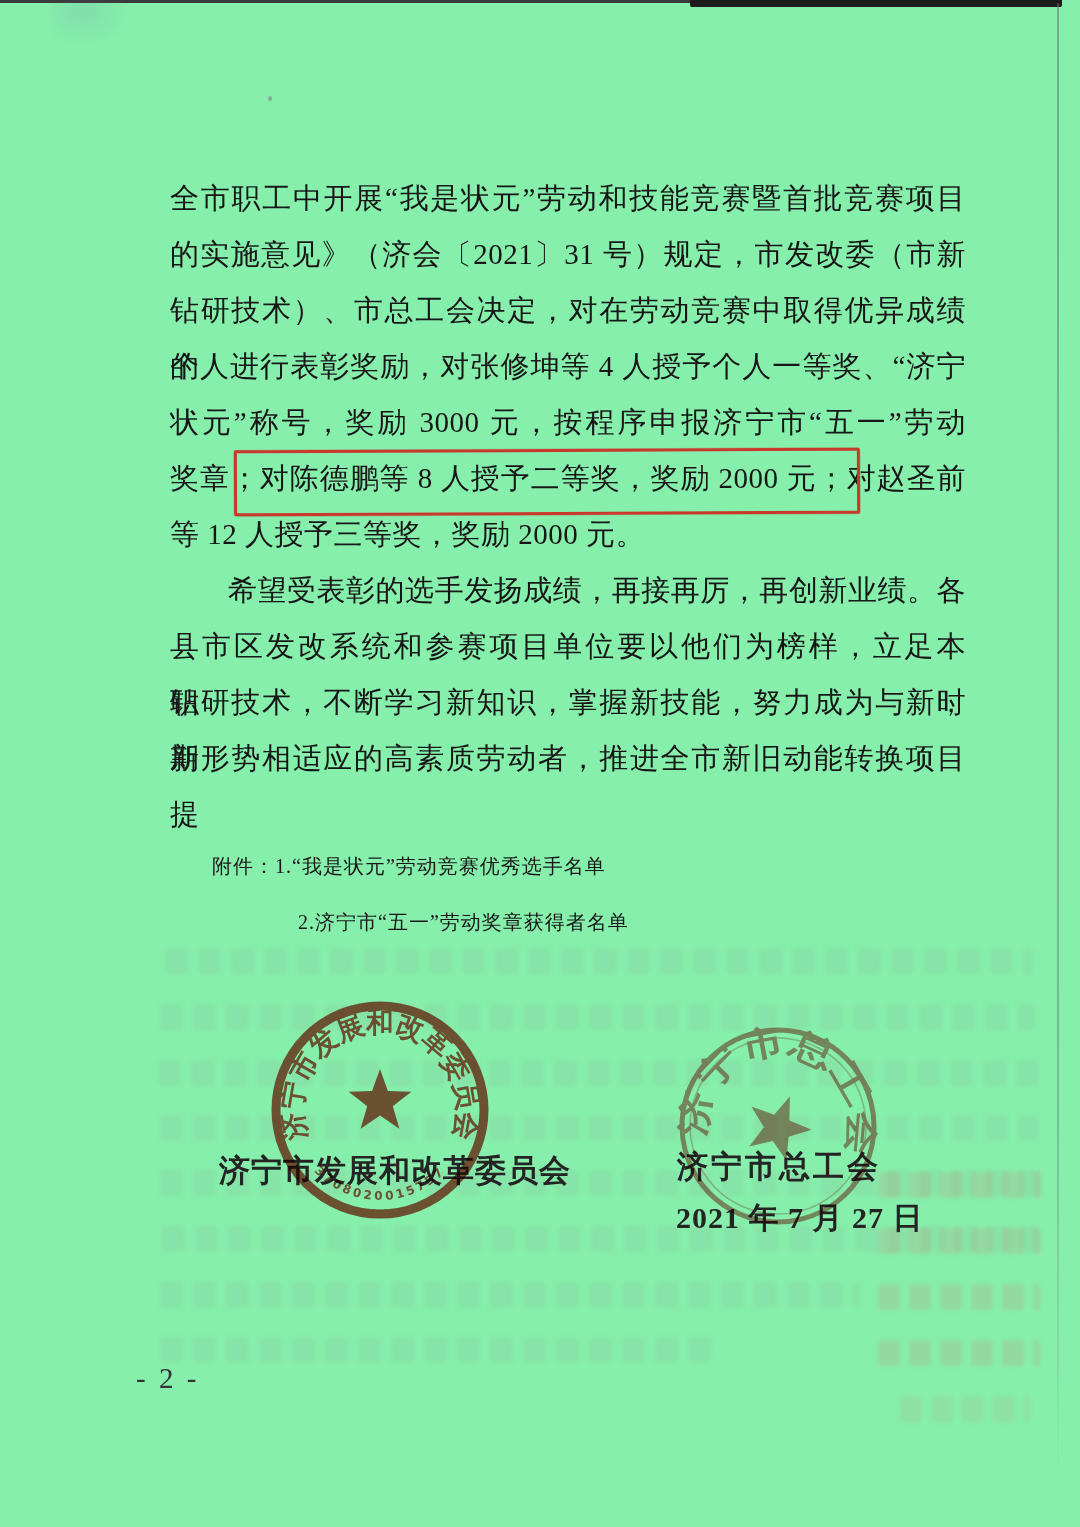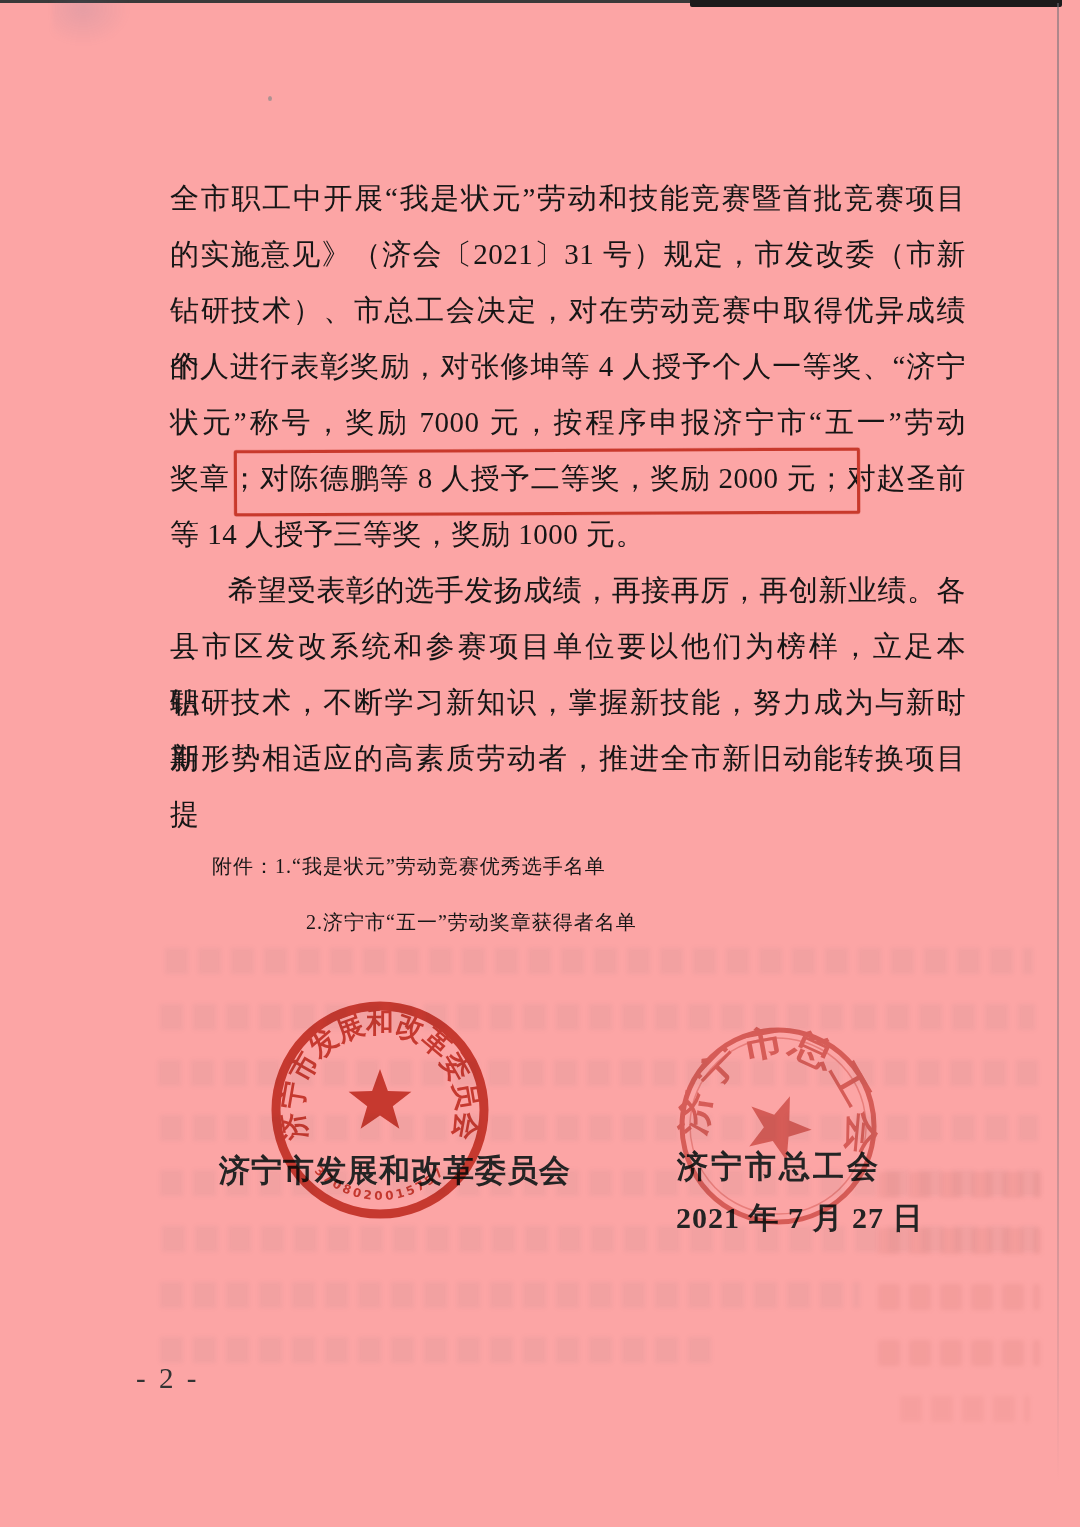--- a/index.html
+++ b/index.html
@@ -1,18 +1,18 @@
 <!DOCTYPE html>
 <html lang="zh"><head>
 <meta charset="utf-8">
 <style>
   html,body{margin:0;padding:0;background:#e8e8e8;}
   .page{
     position:relative; width:1080px; height:1527px; margin:0 auto;
-    background:#fca5a5; overflow:hidden;
+    background:#86efac; overflow:hidden;
     font-family:"Liberation Serif","DejaVu Serif",serif;
     color:#1a1a1a;
   }
   
   .top-line{position:absolute;left:0;top:0;width:1062px;height:3px;background:#3a3a3a;}
   .top-line-right{position:absolute;left:690px;top:0;width:372px;height:7px;background:#1b1b1b;border-radius:0 0 2px 2px;}
   .corner-smudge{position:absolute;left:52px;top:0;width:78px;height:46px;
     background:radial-gradient(ellipse at 40% 20%, rgba(100,115,165,.14), rgba(100,115,165,0) 70%);
     filter:blur(2px);}
   .edge-line{position:absolute;left:1057px;top:3px;width:2px;height:1480px;
@@ -63,33 +63,33 @@
   <div class="ghost pink" style="left:878px;top:1228px;width:163px;"></div>
   <div class="ghost pink" style="left:878px;top:1284px;width:162px;"></div>
   <div class="ghost pink" style="left:878px;top:1340px;width:162px;"></div>
   <div class="ghost pink" style="left:900px;top:1396px;width:130px;opacity:.4;"></div>
 
   <div class="bodytext">
     <div class="line full">全市职工中开展“我是状元”劳动和技能竞赛暨首批竞赛项目</div>
     <div class="line full">的实施意见》（济会〔2021〕31 号）规定，市发改委（市新</div>
     <div class="line full">钻研技术）、市总工会决定，对在劳动竞赛中取得优异成绩的</div>
     <div class="line full">个人进行表彰奖励，对张修坤等 4 人授予个人一等奖、“济宁</div>
-    <div class="line full">状元”称号，奖励 7000 元，按程序申报济宁市“五一”劳动</div>
+    <div class="line full">状元”称号，奖励 3000 元，按程序申报济宁市“五一”劳动</div>
     <div class="line full">奖章；对陈德鹏等 8 人授予二等奖，奖励 2000 元；对赵圣前</div>
-    <div class="line">等 14 人授予三等奖，奖励 1000 元。</div>
+    <div class="line">等 12 人授予三等奖，奖励 2000 元。</div>
     <div class="line full indent">希望受表彰的选手发扬成绩，再接再厉，再创新业绩。各</div>
     <div class="line full">县市区发改系统和参赛项目单位要以他们为榜样，立足本职，</div>
     <div class="line full">钻研技术，不断学习新知识，掌握新技能，努力成为与新时期</div>
     <div class="line full">新形势相适应的高素质劳动者，推进全市新旧动能转换项目提</div>
   </div>
 
   <div class="redbox"></div>
 
   <div class="attach" style="left:212px;top:846px;">附件：1.“我是状元”劳动竞赛优秀选手名单</div>
-  <div class="attach" style="left:306px;top:902px;">2.济宁市“五一”劳动奖章获得者名单</div>
+  <div class="attach" style="left:298px;top:902px;">2.济宁市“五一”劳动奖章获得者名单</div>
 
   <div class="sig" style="left:219px;top:1150px;letter-spacing:1px;">济宁市发展和改革委员会</div>
   <div class="sig" style="left:677px;top:1146px;letter-spacing:3px;">济宁市总工会</div>
   <div class="sig-date" style="left:676px;top:1198px;text-align:right;">2021 年 7 月 27 日</div>
 
   <svg class="stamp" style="left:260px;top:990px;" width="240" height="240" viewBox="0 0 240 240">
     <g opacity="0.88">
       <circle cx="120" cy="120" r="104" fill="none" stroke="#c2402f" stroke-width="9"></circle>
       <path id="lsTop" d="M 44.6 140.2 A 78 78 0 1 1 195.4 140.2" fill="none"></path>
       <text font-size="29" fill="#c2402f" font-weight="bold" font-family="Liberation Serif, DejaVu Serif, serif">

